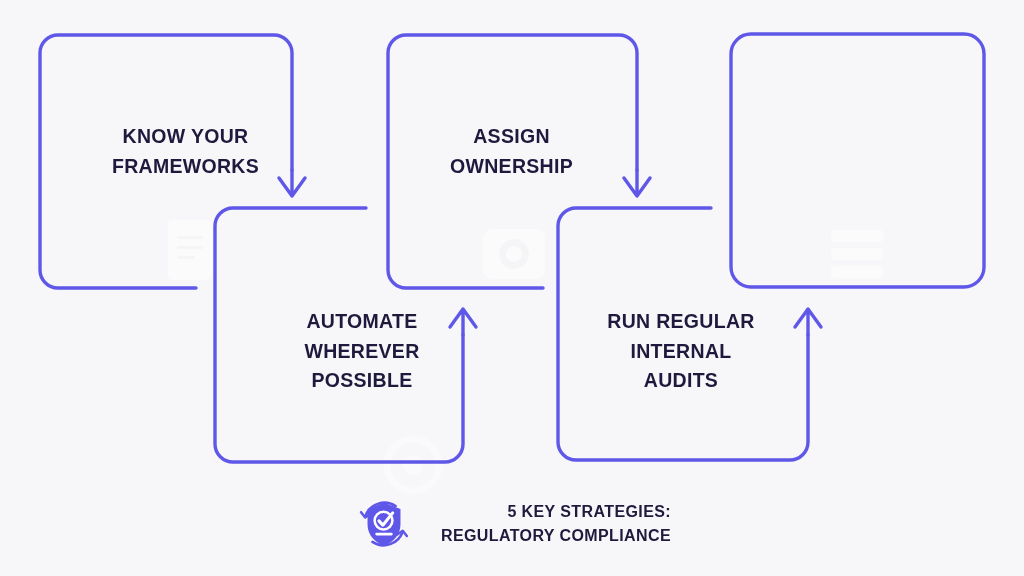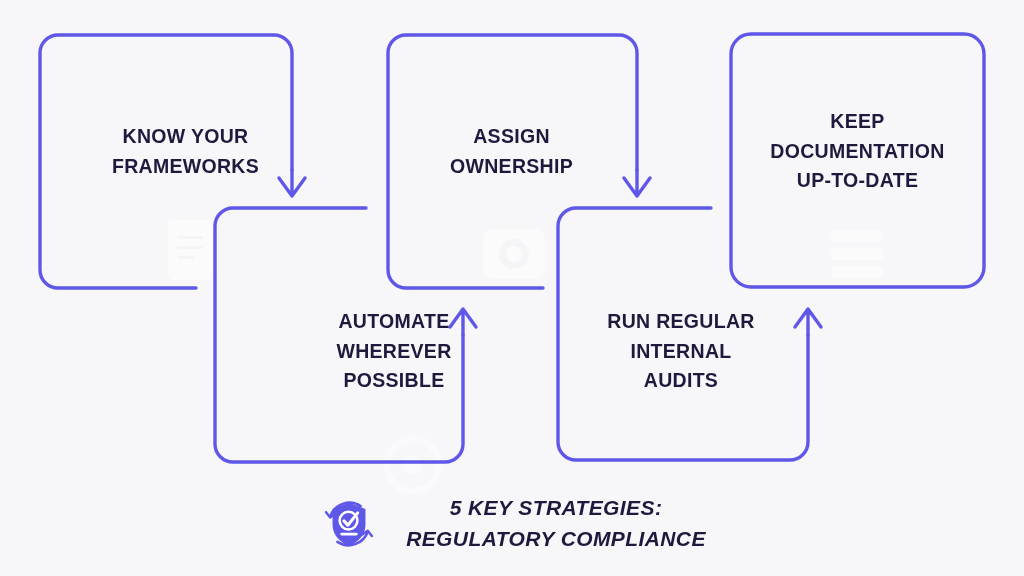--- a/index.html
+++ b/index.html
@@ -32,21 +32,21 @@
     font-weight: 700;
     font-size: 19.5px;
     letter-spacing: 0.3px;
     line-height: 1.52;
     color: #1f1a3d;
     white-space: pre-line;
     text-transform: uppercase;
     pointer-events: none;
   }
   .lbl1 { left: 40px;  top: 122px; width: 243px; padding-left: 24px; }
-  .lbl2 { left: 215px; top: 307px; width: 294px; margin-left: 32px; }
+  .lbl2 { left: 215px; top: 307px; width: 294px; }
   .lbl3 { left: 388px; top: 122px; width: 247px; }
   .lbl4 { left: 558px; top: 307px; width: 246px; }
   .lbl5 { left: 731px; top: 107px; width: 253px; }
 
   #footer {
     position: absolute;
     left: 0;
     top: 484px;
     width: 1024px;
     height: 80px;
@@ -55,28 +55,27 @@
     justify-content: center;
     gap: 26px;
   }
   #footer-icon {
     width: 62px;
     height: 62px;
     flex: 0 0 auto;
   }
   #footer-title {
     font-weight: 700;
-    font-size: 21px;
+    font-size: 16px;
     line-height: 1.47;
     letter-spacing: 0.4px;
     color: #1f1a3d;
     text-transform: uppercase;
-    text-align: center;
+    text-align: right;
     white-space: pre-line;
-    font-style: italic;
   }
   .wm {
     position: absolute;
     opacity: 0.5;
     pointer-events: none;
   }
 </style>
 </head>
 <body>
 
@@ -129,23 +128,20 @@
   <div class="card-label lbl1">KNOW YOUR
 FRAMEWORKS</div>
   <div class="card-label lbl2">AUTOMATE
 WHEREVER
 POSSIBLE</div>
   <div class="card-label lbl3">ASSIGN
 OWNERSHIP</div>
   <div class="card-label lbl4">RUN REGULAR
 INTERNAL
 AUDITS</div>
-  <div class="card-label lbl5">KEEP
-DOCUMENTATION
-UP-TO-DATE</div>
 
   <div id="footer">
     <svg id="footer-icon" viewBox="0 0 64 64" fill="none">
 
       <path d="M12.5 24.5 A 21 21 0 0 1 44 13.5" stroke="#5f57e8" stroke-width="2.6" stroke-linecap="round" fill="none"></path>
       <path d="M51.5 39.5 A 21 21 0 0 1 20 50.5" stroke="#5f57e8" stroke-width="2.6" stroke-linecap="round" fill="none"></path>
       <path d="M8.3 19.8 L 12.6 25.2 L 18.2 21.4" stroke="#5f57e8" stroke-width="2.6" stroke-linecap="round" stroke-linejoin="round" fill="none"></path>
       <path d="M55.6 44.4 L 51.3 39.0 L 45.7 42.8" stroke="#5f57e8" stroke-width="2.6" stroke-linecap="round" stroke-linejoin="round" fill="none"></path>
 
       <path d="M32 10 L 49 16.5 V 32.5 C 49 43.5 41.5 50.8 32 54.5

